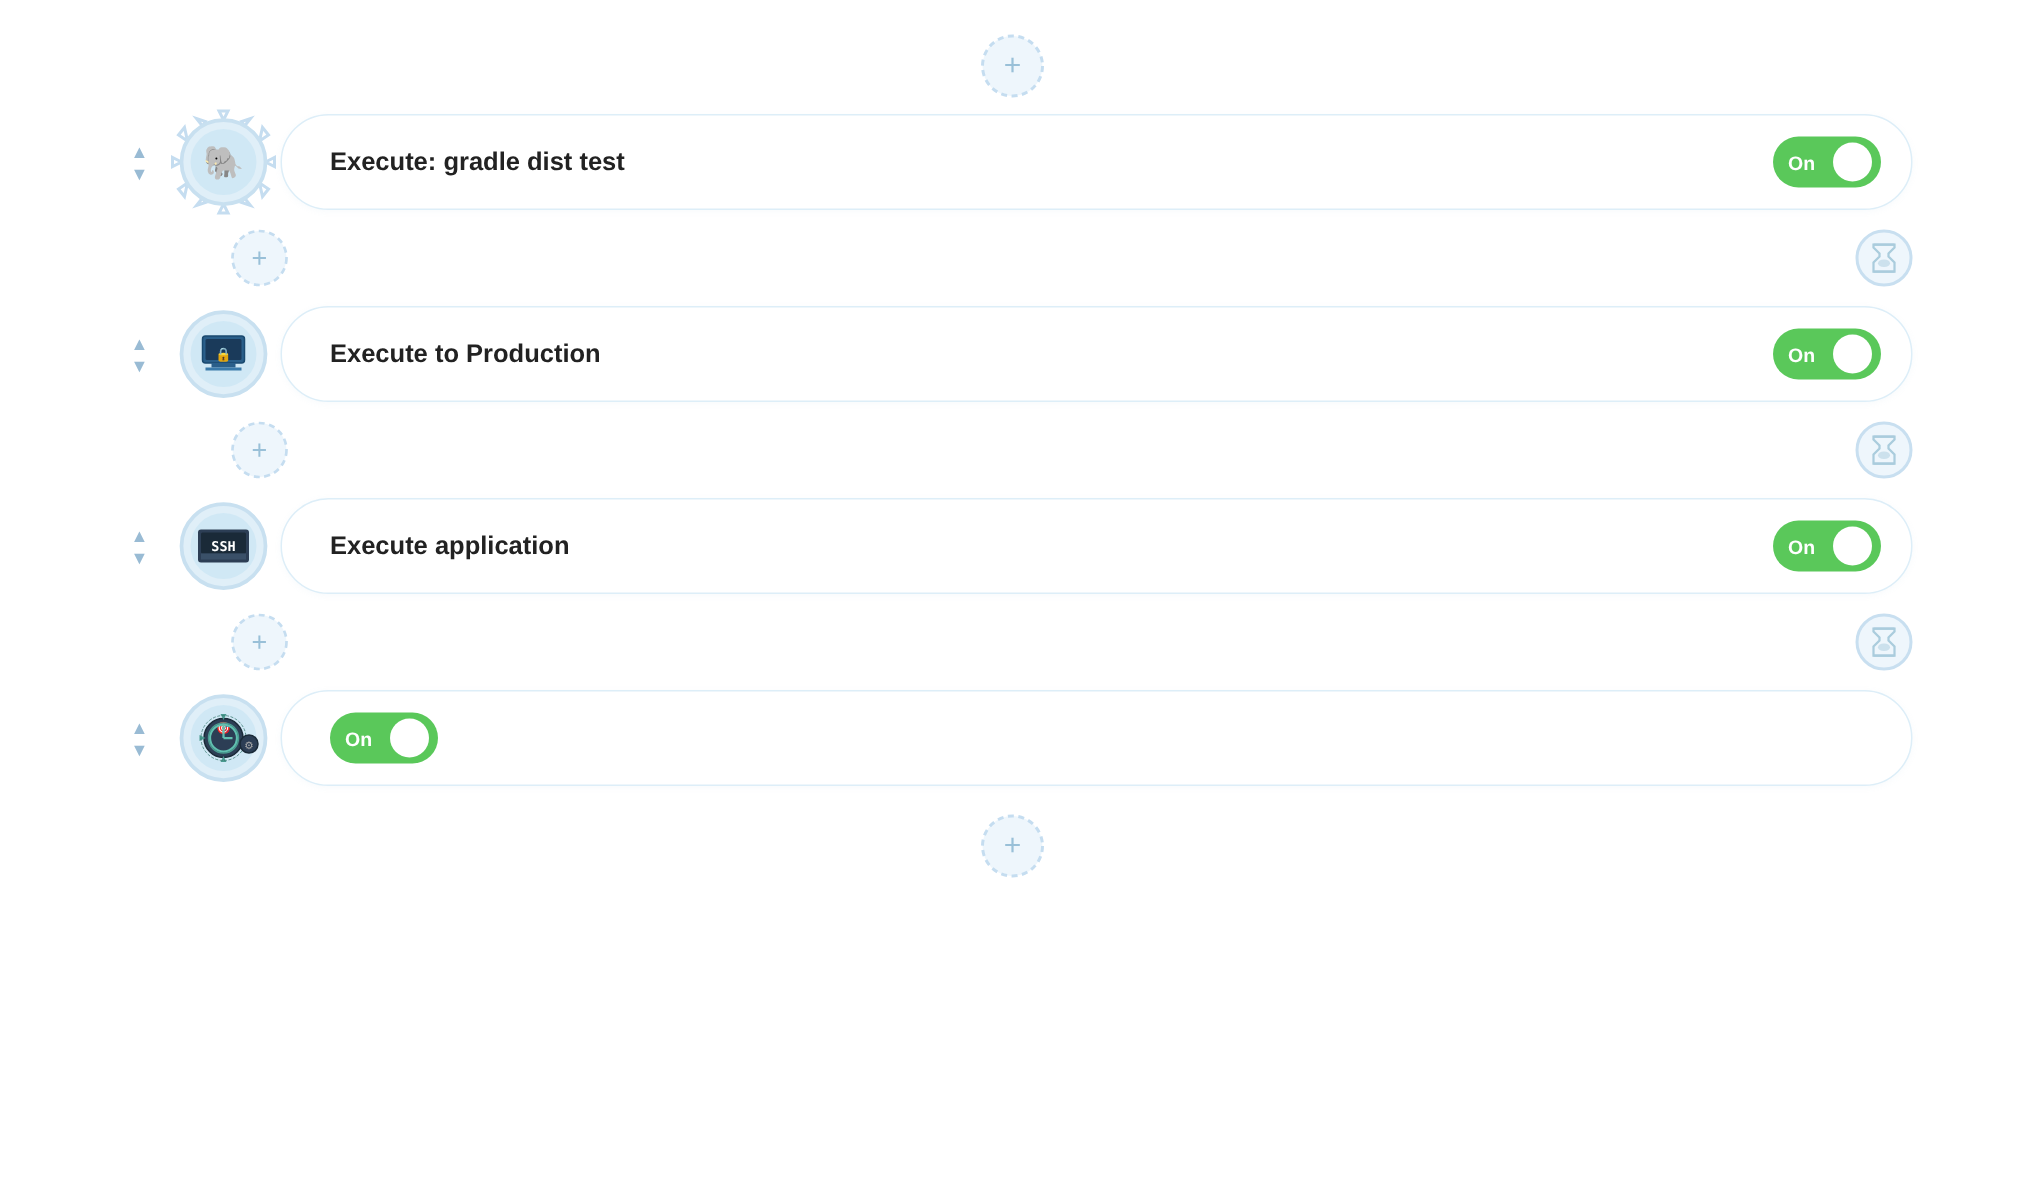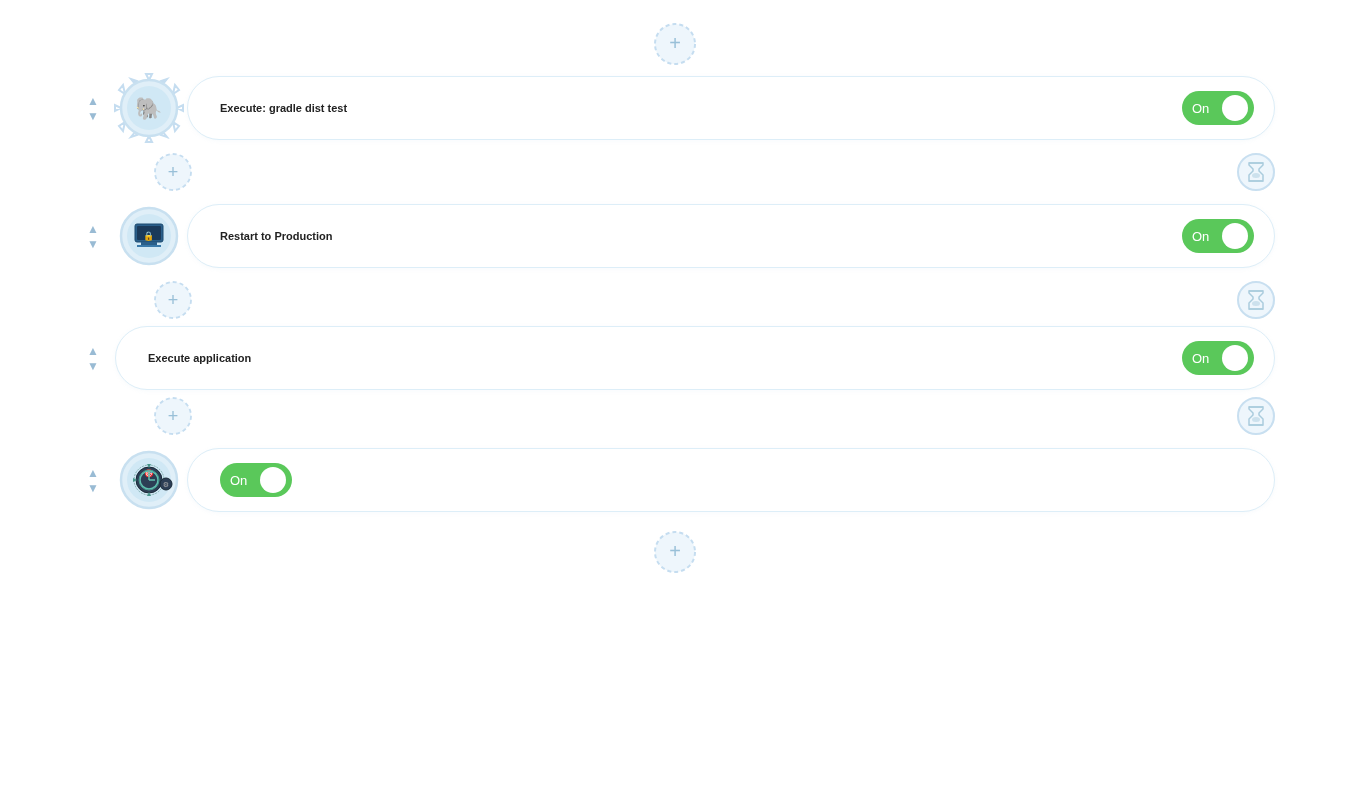--- a/index.html
+++ b/index.html
@@ -61,21 +61,21 @@
       border-radius: 32px;
       display: flex;
       align-items: center;
       padding-left: 32px;
       padding-right: 20px;
       margin-left: 4px;
       box-shadow: 0 1px 4px rgba(150,190,220,0.08);
     }
 
     .step-label {
-      font-size: 11px;
+      font-size: 17px;
       font-weight: 700;
       color: #222;
       flex: 1;
     }
 
     
     .toggle-wrap {
       display: flex;
       align-items: center;
     }
@@ -96,21 +96,21 @@
       width: 26px;
       height: 26px;
       border-radius: 50%;
       background: #fff;
       margin-left: auto;
     }
 
     .toggle-text {
       color: #fff;
       font-size: 13px;
-      font-weight: 400;
+      font-weight: 700;
       position: absolute;
       left: 10px;
     }
 
     
     .step-gear-container {
       position: relative;
       width: 76px;
       height: 76px;
       flex-shrink: 0;
@@ -232,21 +232,21 @@
         <circle cx="38" cy="38" r="22" fill="#d0e8f5"></circle>
 
         <rect x="24" y="26" width="28" height="18" rx="2" fill="#2a5f8a" stroke="#1a4a70" stroke-width="1"></rect>
         <rect x="30" y="44" width="16" height="3" fill="#2a5f8a"></rect>
         <rect x="26" y="47" width="24" height="2" fill="#3a7aaa"></rect>
         <rect x="26" y="28" width="24" height="14" rx="1" fill="#1a3a5a"></rect>
         <text x="38" y="41" text-anchor="middle" font-size="9" fill="#5af0d0" font-weight="bold">🔒</text>
       </svg>
     </div>
     <div class="step-card">
-      <span class="step-label">Restart to Production</span>
+      <span class="step-label">Execute to Production</span>
       <div class="toggle-wrap">
         <div class="toggle" style="background:#5ac85a;">
           <span class="toggle-text">On</span>
           <div class="toggle-knob"></div>
         </div>
       </div>
     </div>
   </div>
 
   <div class="connector-area">
@@ -268,20 +268,31 @@
     </div>
   </div>
 
   <div class="step-row">
     <div class="reorder-handle">
       <div class="reorder-arrows">
         <span>▲</span>
         <span>▼</span>
       </div>
     </div>
+    <div class="step-gear-container">
+      <svg width="76" height="76" viewBox="0 0 76 76">
+        <circle cx="38" cy="38" r="28" fill="#e0eff8" stroke="#c8e0f0" stroke-width="2.5"></circle>
+        <circle cx="38" cy="38" r="22" fill="#d0e8f5"></circle>
+
+        <rect x="21" y="27" width="34" height="22" rx="2" fill="#2c3e55"></rect>
+        <rect x="23" y="29" width="30" height="14" rx="1" fill="#1a2a38"></rect>
+        <rect x="23" y="43" width="30" height="4" rx="0" fill="#3a5068"></rect>
+        <text x="38" y="41" text-anchor="middle" font-size="9" fill="#ffffff" font-weight="900" font-family="monospace">SSH</text>
+      </svg>
+    </div>
     <div class="step-card">
       <span class="step-label">Execute application</span>
       <div class="toggle-wrap">
         <div class="toggle" style="background:#5ac85a;">
           <span class="toggle-text">On</span>
           <div class="toggle-knob"></div>
         </div>
       </div>
     </div>
   </div>

